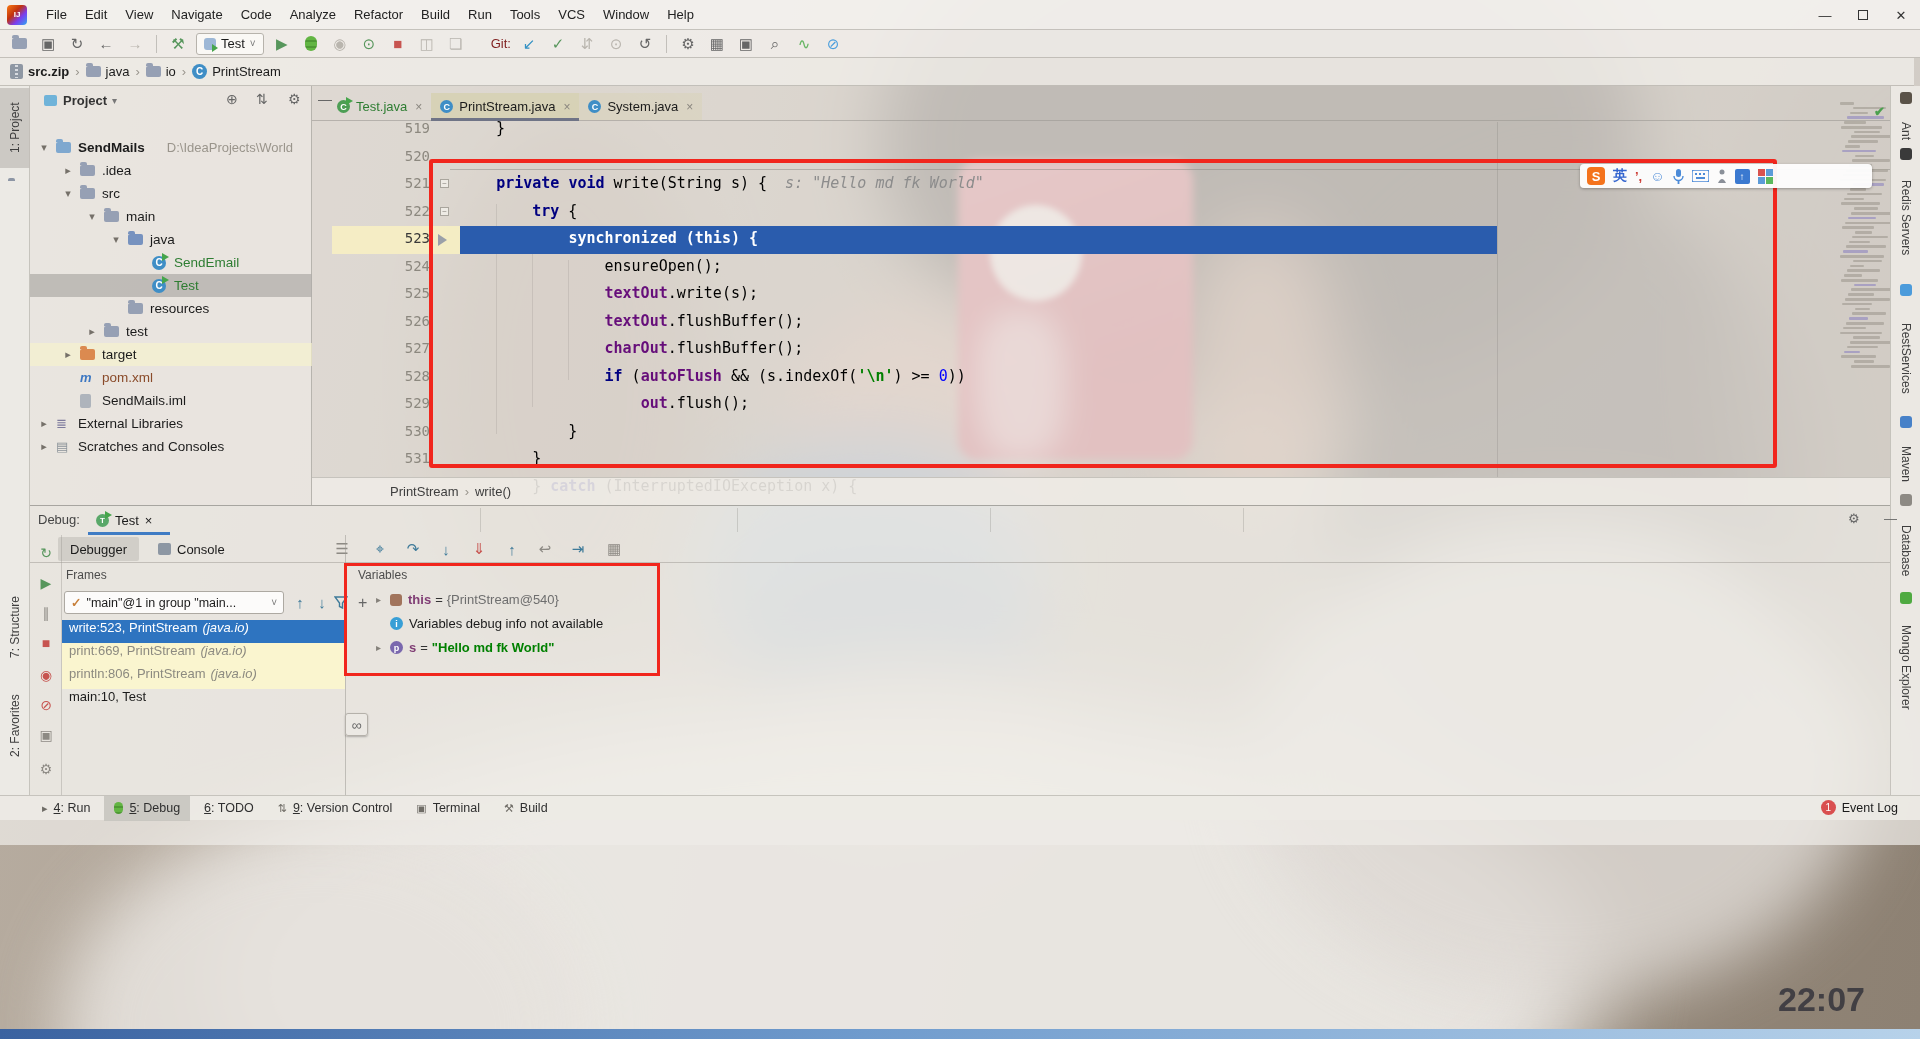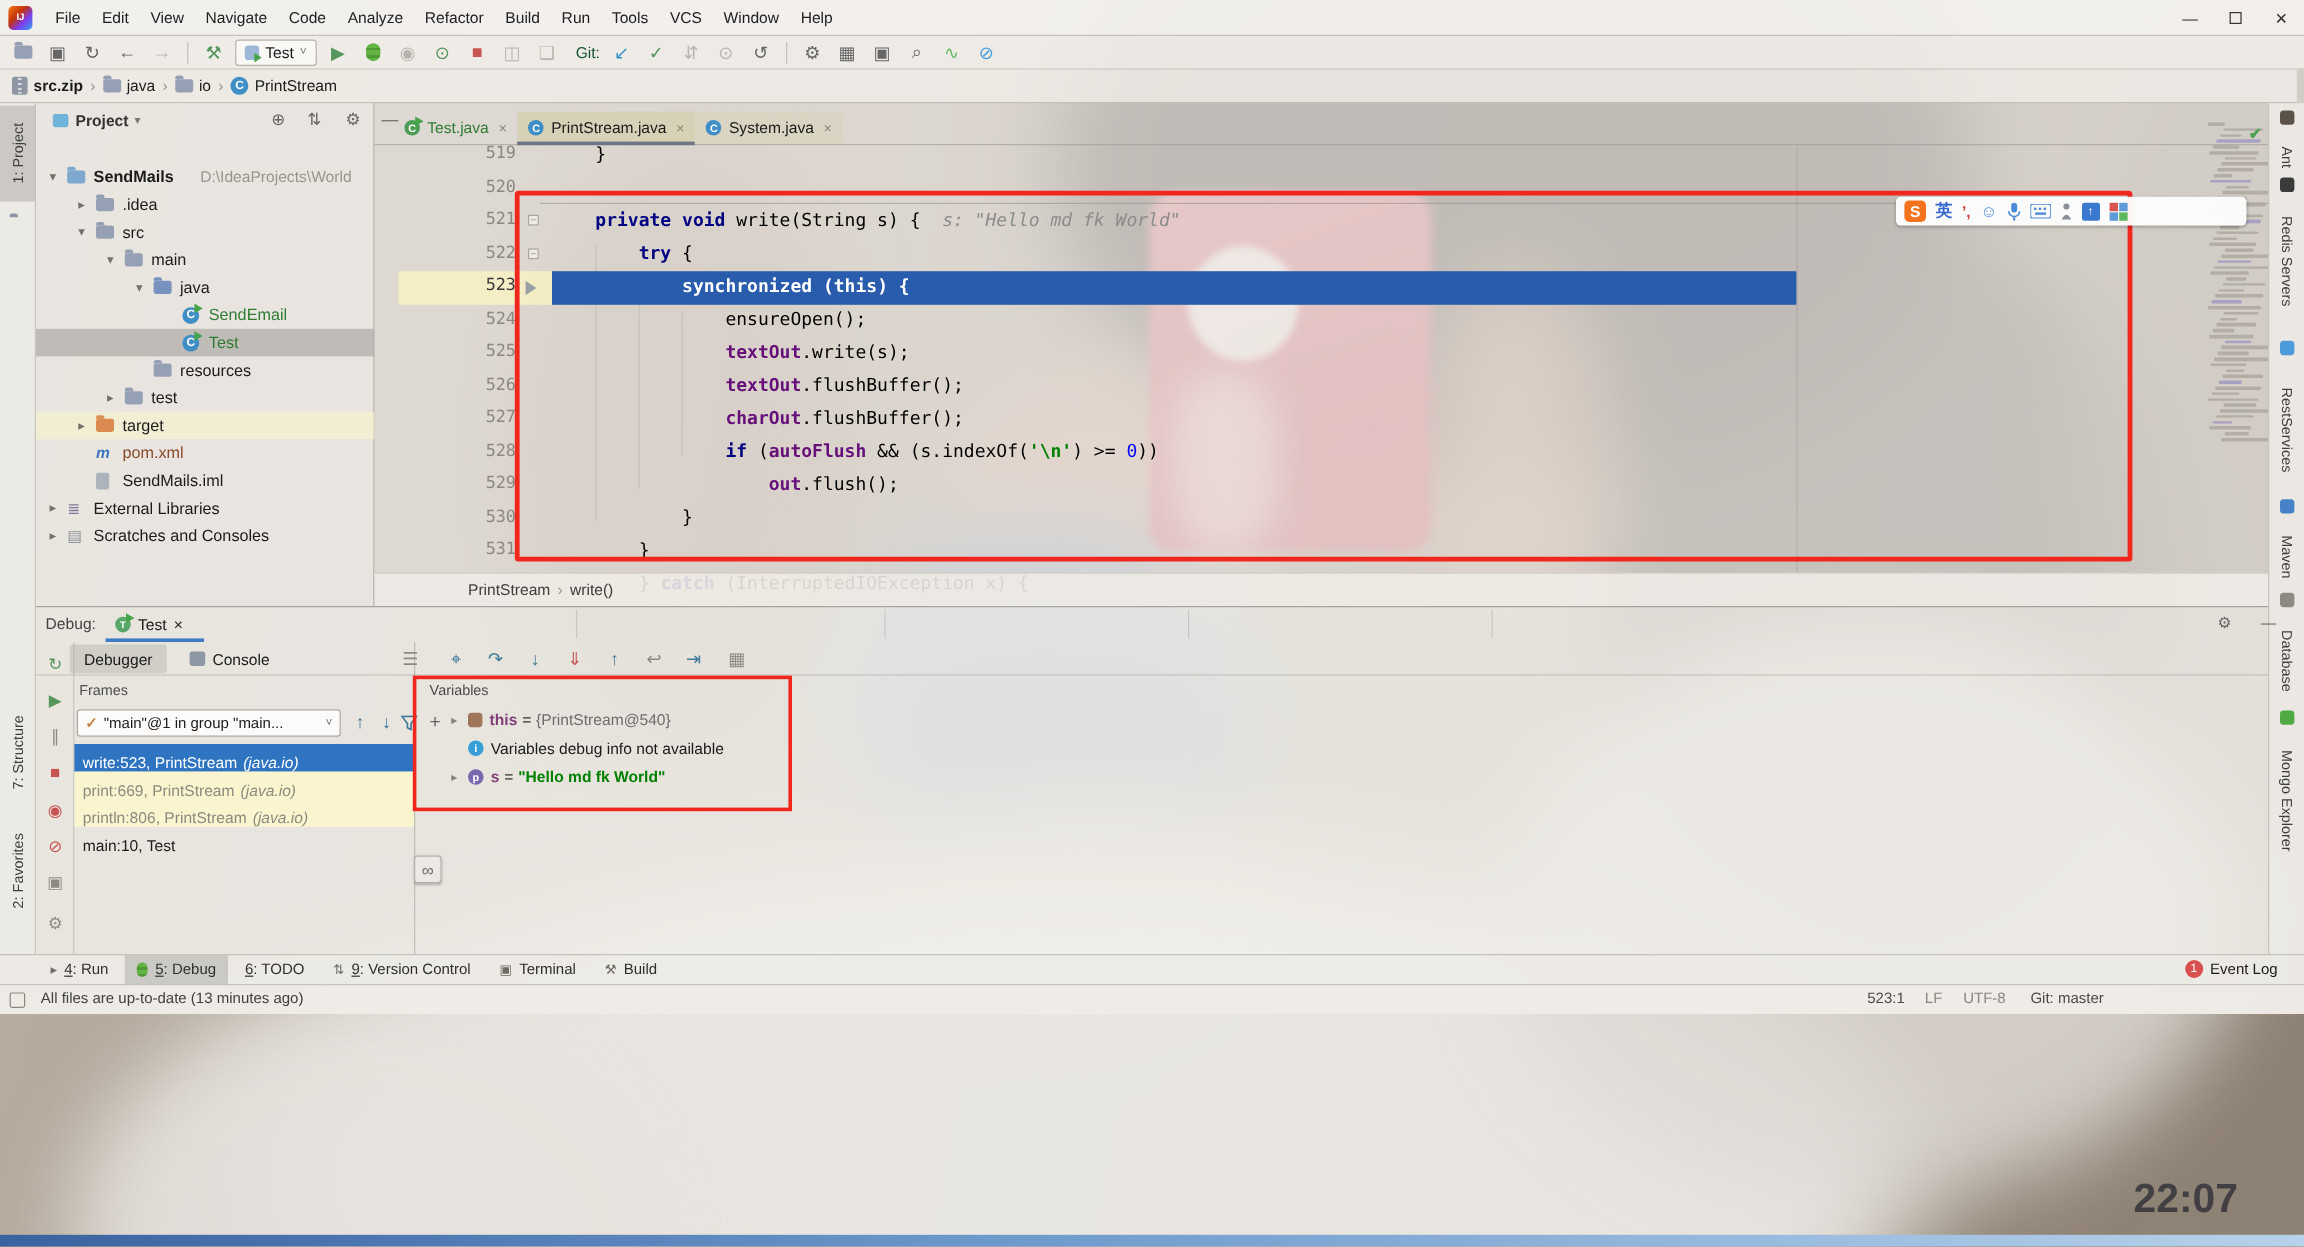--- a/index.html
+++ b/index.html
@@ -34,21 +34,21 @@
 
   #toolbar{left:0;top:30px;width:1920px;height:28px;background:rgba(241,238,234,.86);display:flex;align-items:center;gap:7px;padding-left:8px;}
   .tbi{width:22px;height:22px;display:flex;align-items:center;justify-content:center;font-size:15px;color:#666;}
   .tbsep{width:1px;height:18px;background:rgba(150,148,142,.5);margin:0 3px;}
   .green{color:#57965c;} .red{color:#c75450;} .blue{color:#3592c4;} .dis{color:#b9b5ae;}
   #runcfg{height:22px;border:1px solid #b7b3ac;border-radius:3px;background:rgba(252,251,249,.8);
     display:flex;align-items:center;gap:5px;padding:0 7px;font-size:13px;}
   .mini-class{width:12px;height:12px;border-radius:3px;background:#9db7d6;position:relative;}
   .mini-class:after{content:"";position:absolute;right:-2px;bottom:-2px;border-left:6px solid #46a54b;border-top:4px solid transparent;border-bottom:4px solid transparent;}
   .bug{width:12px;height:15px;border-radius:6px;background:repeating-linear-gradient(180deg,#62b543 0 4px,#4e9934 4px 6px);}
-  #gitlabel{font-size:13px;color:#14532d;margin-left:6px;}
+  #gitlabel{font-size:13px;color:#7f1d1d;margin-left:17px;}
 
   #navbar{left:0;top:58px;width:1914px;height:28px;background:rgba(240,238,233,.8);display:flex;align-items:center;padding-left:10px;gap:4px;}
   .crumb{display:flex;align-items:center;gap:5px;font-size:13px;}
   .crumb-sep{color:#9a968e;font-size:13px;margin:0 2px;}
   .icon-folder{width:15px;height:11px;background:#96a0b4;border-radius:2px;position:relative;}
   .icon-folder:before{content:"";position:absolute;left:0;top:-3px;width:7px;height:3px;background:inherit;border-radius:2px 2px 0 0;}
   .f-blue{background:#7792bf;} .f-orange{background:#db8a50;}
   .icon-zip{width:13px;height:15px;background:#8e97a3;border-radius:2px;position:relative;overflow:hidden;}
   .icon-zip:before{content:"";position:absolute;left:5px;top:1px;width:3px;height:13px;background:repeating-linear-gradient(180deg,#d8dbe0 0 2px,transparent 2px 4px);}
   .icon-class{width:15px;height:15px;border-radius:50%;background:#3f8ec6;color:#fff;font-size:10px;font-weight:bold;display:flex;align-items:center;justify-content:center;position:relative;}
@@ -128,21 +128,21 @@
   #dbg-row2{position:absolute;left:0;top:29px;width:100%;height:28px;border-bottom:1px solid rgba(155,152,146,.5);}
   .dtab{position:absolute;top:2px;height:24px;display:flex;align-items:center;gap:6px;padding:0 12px;font-size:13px;}
   .dtab.sel{background:rgba(203,200,194,.8);border-radius:2px;}
   .stepico{position:absolute;top:3px;width:24px;height:22px;display:flex;align-items:center;justify-content:center;font-size:15px;color:#3e7a99;}
   .teal{color:#3e7a99;} .gray{color:#8d8a84;}
   #dbg-lcol{position:absolute;left:0;top:29px;width:32px;height:261px;border-right:1px solid rgba(155,152,146,.4);}
   .lico{position:absolute;left:6px;width:20px;height:20px;display:flex;align-items:center;justify-content:center;font-size:14px;}
   #frames-title,#vars-title{position:absolute;font-size:12px;color:#4c4c4c;}
   #thread-combo{position:absolute;left:34px;top:85px;width:220px;height:23px;background:rgba(255,255,255,.85);
     border:1px solid #ada9a2;border-radius:3px;display:flex;align-items:center;gap:5px;padding:0 6px;font-size:12.5px;white-space:nowrap;overflow:hidden;}
-  .frame-row{position:absolute;left:32px;width:283px;height:23px;display:flex;align-items:flex-end;padding-left:7px;font-size:13px;white-space:nowrap;}
+  .frame-row{position:absolute;left:32px;width:283px;height:23px;display:flex;align-items:flex-start;padding-left:7px;font-size:13px;white-space:nowrap;}
   .fr-sel{background:#2e74c0;color:#fff;}
   .fr-lib{background:rgba(253,248,204,.85);color:#8c8a80;}
   .fr-pkg{font-style:italic;margin-left:5px;}
   #splitter{position:absolute;left:315px;top:29px;width:1px;height:261px;background:rgba(150,147,141,.5);}
   .var-row{position:absolute;display:flex;align-items:center;font-size:13px;white-space:nowrap;}
   .var-chev{color:#85817a;font-size:10px;width:14px;}
   .vi-this{width:12px;height:12px;border-radius:3px;background:#a1745c;margin-right:6px;}
   .vi-info{width:13px;height:13px;border-radius:50%;background:#389fd6;color:#fff;font-size:9px;font-weight:bold;display:flex;align-items:center;justify-content:center;margin-right:6px;}
   .vi-param{width:13px;height:13px;border-radius:50%;background:#7a68ae;color:#fff;font-size:9px;font-weight:bold;display:flex;align-items:center;justify-content:center;margin-right:6px;}
   .var-name{color:#803e75;font-weight:bold;}
@@ -692,24 +692,16 @@
       <div class="bitem">
         <span class="bico">⚒</span>
         <span>Build</span>
       </div>
     </div>
   <div class="abs" id="eventlog">
     <span id="evbadge">1</span>
     <span>Event Log</span>
   </div>
 
-  <div class="abs" id="statusbar">
-    <span id="sb-toggle"></span>
-    <span id="sb-msg">All files are up-to-date (13 minutes ago)</span>
-    <span class="sb-r" style="left:1556px;">523:1</span>
-    <span class="sb-r" style="left:1604px;color:#8a867f;">LF</span>
-    <span class="sb-r" style="left:1636px;color:#8a867f;">UTF-8</span>
-    <span class="sb-r" style="left:1692px;">Git: master</span>
-  </div>
 
   <div id="clock">22:07</div>
   <div id="bluestrip" able="false"></div>
 </div>
 
 </body></html>

